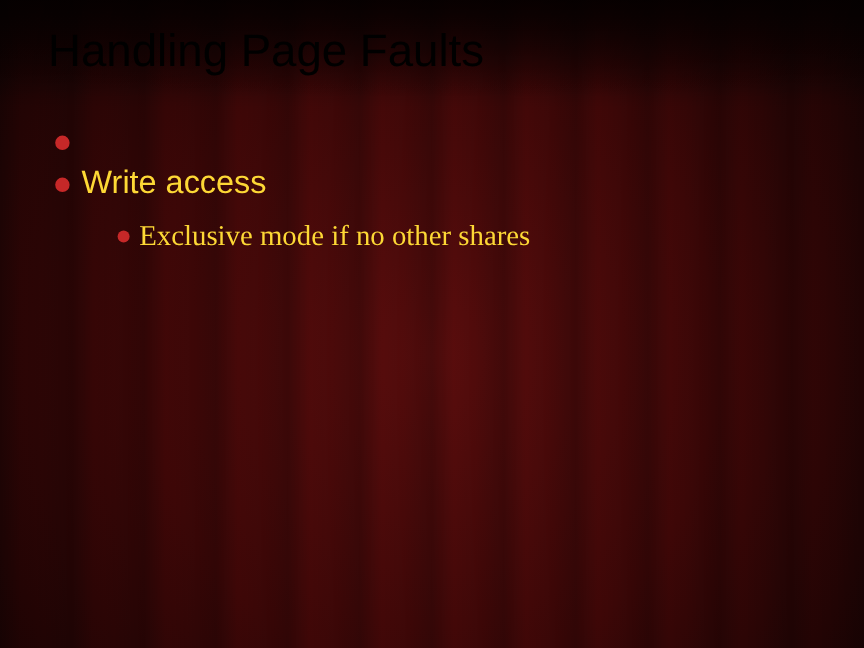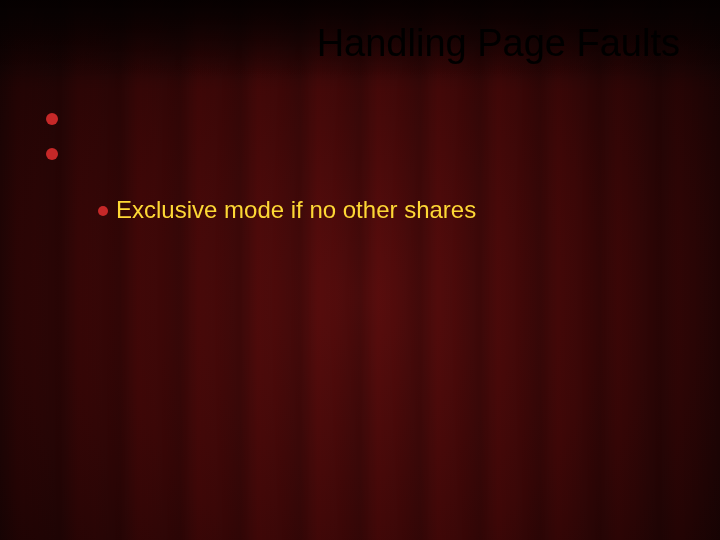--- a/index.html
+++ b/index.html
@@ -40,21 +40,21 @@
     left: 0; right: 0; top: 0;
     height: 90px;
     background: linear-gradient(to bottom, rgba(0,0,0,0.55), rgba(0,0,0,0));
     pointer-events: none;
   }
   .title {
     position: relative;
     z-index: 2;
     color: #000;
     font-size: 38px;
-    text-align: right;
+    text-align: left;
     margin: 0 0 36px 0;
     font-weight: normal;
   }
   .body {
     position: relative;
     z-index: 2;
     color: #fdd835;
   }
   ul.lvl1 {
     list-style: none;
@@ -63,22 +63,23 @@
   }
   ul.lvl1 > li {
     font-size: 27px;
     line-height: 1.22;
     margin: 0 0 2px 0;
     padding-left: 28px;
     text-indent: -28px;
   }
   ul.lvl2 {
     list-style: none;
-    margin: 26px 0 0 0;
+    margin: 14px 0 0 0;
     padding: 0 0 0 24px;
+    font-family: Liberation Serif, serif;
   }
   ul.lvl2 > li {
     font-size: 24px;
     line-height: 1.22;
     margin: 0 0 2px 0;
     padding-left: 22px;
     text-indent: -22px;
   }
   .dot {
     display: inline-block;
@@ -97,20 +98,20 @@
   }
 </style>
 </head>
 <body>
 
 <div class="slide">
   <h1 class="title">Handling Page Faults</h1>
   <div class="body">
     <ul class="lvl1">
       <li><span class="dot"></span></li>
-      <li><span class="dot"></span>
+      <li><span class="dot"></span><span>Write access</span>
         <ul class="lvl2">
           <li><span class="dot sm"></span><span>Exclusive mode if no other shares</span></li>
         </ul>
       </li>
     </ul>
   </div>
 </div>
 
 </body></html>

